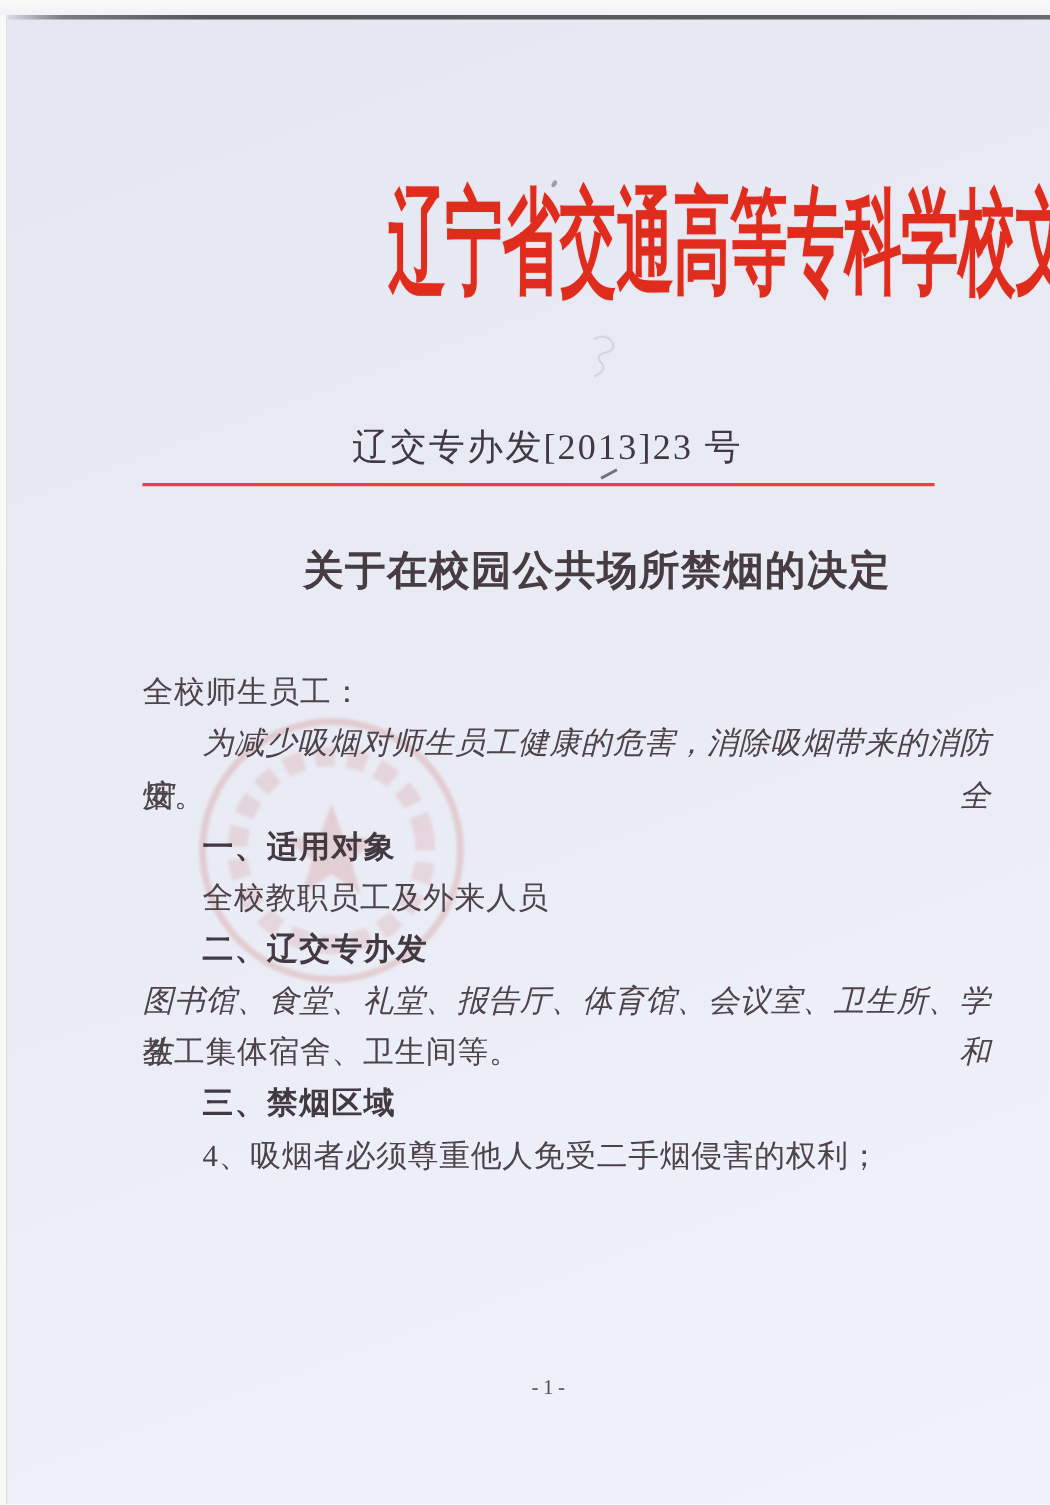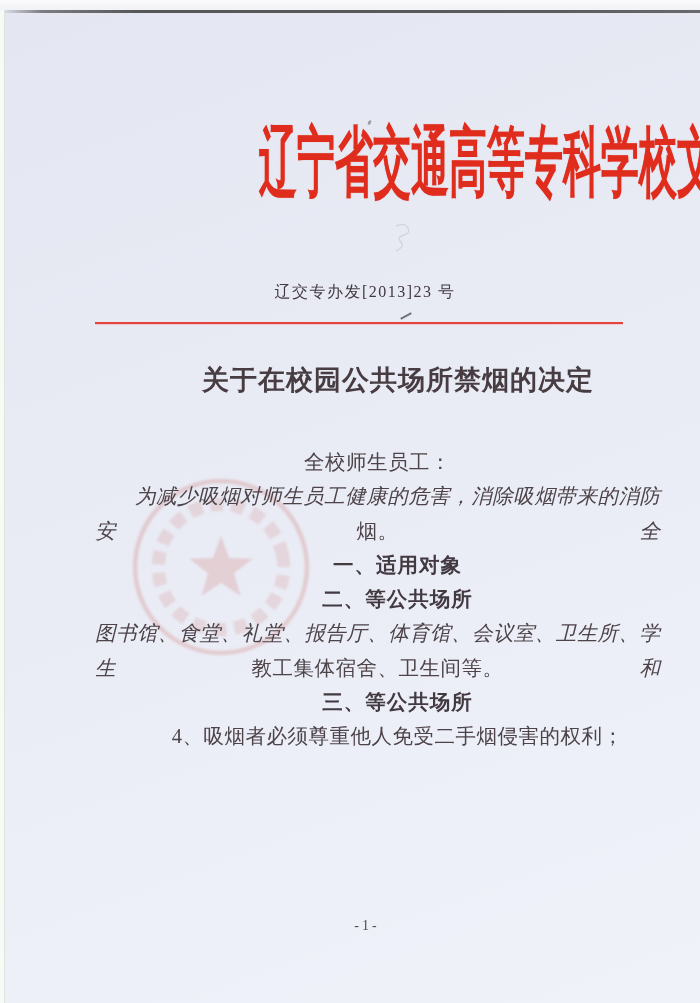--- a/index.html
+++ b/index.html
@@ -31,37 +31,37 @@
     text-align:center;white-space:nowrap;
   }
   .rt-inner{
     display:inline-block;font-weight:bold;font-size:76px;line-height:92px;
     color:#e02c1c;letter-spacing:0;
     transform:translateX(12px) scale(0.5,1);transform-origin:center;
     text-shadow:0 0 1px rgba(224,44,28,.55);
   }
   .doc-number{
     position:absolute;top:282px;left:30px;right:0;height:28px;
-    text-align:center;font-size:16px;letter-spacing:1.5px;color:#413840;
+    text-align:center;font-size:24px;letter-spacing:1.5px;color:#413840;
   }
   .red-divider{
     position:absolute;top:322px;left:95px;width:528px;height:2.4px;
     background:#e5433c;box-shadow:0 .5px 0 rgba(229,67,60,.35);
   }
   .doc-title{
     position:absolute;top:362px;left:0;right:0;margin:0;
     text-align:center;font-size:27px;font-weight:bold;color:#473c42;
     letter-spacing:1px;transform:translateX(48px);
   }
   
   .body-text{
     position:absolute;top:445px;left:95px;width:565px;
     font-size:20.5px;color:#4d4349;
   }
-  .line{height:34.3px;line-height:34.3px;white-space:nowrap;letter-spacing:.5px;text-align:center;}
+  .line{height:34.3px;line-height:34.3px;white-space:nowrap;letter-spacing:.5px;}
   .line.justify{white-space:normal;text-align:justify;text-align-last:justify;text-justify:inter-character;letter-spacing:0;font-style:italic;}
   .line.indent{text-indent:40px;}
   .line.bold{font-weight:bold;color:#423941;letter-spacing:1px;}
   .page-number{
     position:absolute;top:918px;left:34px;right:0;text-align:center;
     font-size:14px;letter-spacing:3px;color:#554a50;
   }
   
   .seal{
     position:absolute;left:130px;top:476px;width:182px;height:182px;
@@ -104,24 +104,25 @@
       <circle cx="90" cy="90" r="62" fill="none" stroke="#dd6a5c" stroke-width="13" stroke-dasharray="13 8" opacity=".38" transform="rotate(-12 90 90)"></circle>
       <path d="M90,59 L97.9,81.1 L121.4,81.8 L102.8,96.2 L109.4,118.7 L90,105.5 L70.6,118.7 L77.2,96.2 L58.6,81.8 L82.1,81.1 Z" fill="#dd6a5c" opacity=".5"></path>
     </g>
   </svg>
 
   <div class="body-text">
     <div class="line">全校师生员工：</div>
     <div class="line indent justify">为减少吸烟对师生员工健康的危害，消除吸烟带来的消防安全</div>
     <div class="line">烟。</div>
     <div class="line indent bold">一、适用对象</div>
-    <div class="line indent bold">二、等公共场所</div>
+    <div class="line indent">全校教职员工及外来人员</div>
+    <div class="line indent bold">二、辽交专办发</div>
     <div class="line justify">图书馆、食堂、礼堂、报告厅、体育馆、会议室、卫生所、学生和</div>
     <div class="line">教工集体宿舍、卫生间等。</div>
-    <div class="line indent bold">三、等公共场所</div>
+    <div class="line indent bold">三、禁烟区域</div>
     <div class="line indent">4、吸烟者必须尊重他人免受二手烟侵害的权利；</div>
   </div>
 
   <div class="page-number">-1-</div>
 
   <svg class="pencil-mark-a" viewBox="0 0 42 42" xmlns="http://www.w3.org/2000/svg">
     <path d="M14,10 q8,-4 12,2 q3,5 -4,7 q-8,2 -3,7 q4,5 -5,9" fill="none" stroke="#b4b8c3" stroke-width="1.4" opacity=".8"></path>
   </svg>
   <div class="pencil-tick"></div>
   <div class="pencil-dot"></div>

